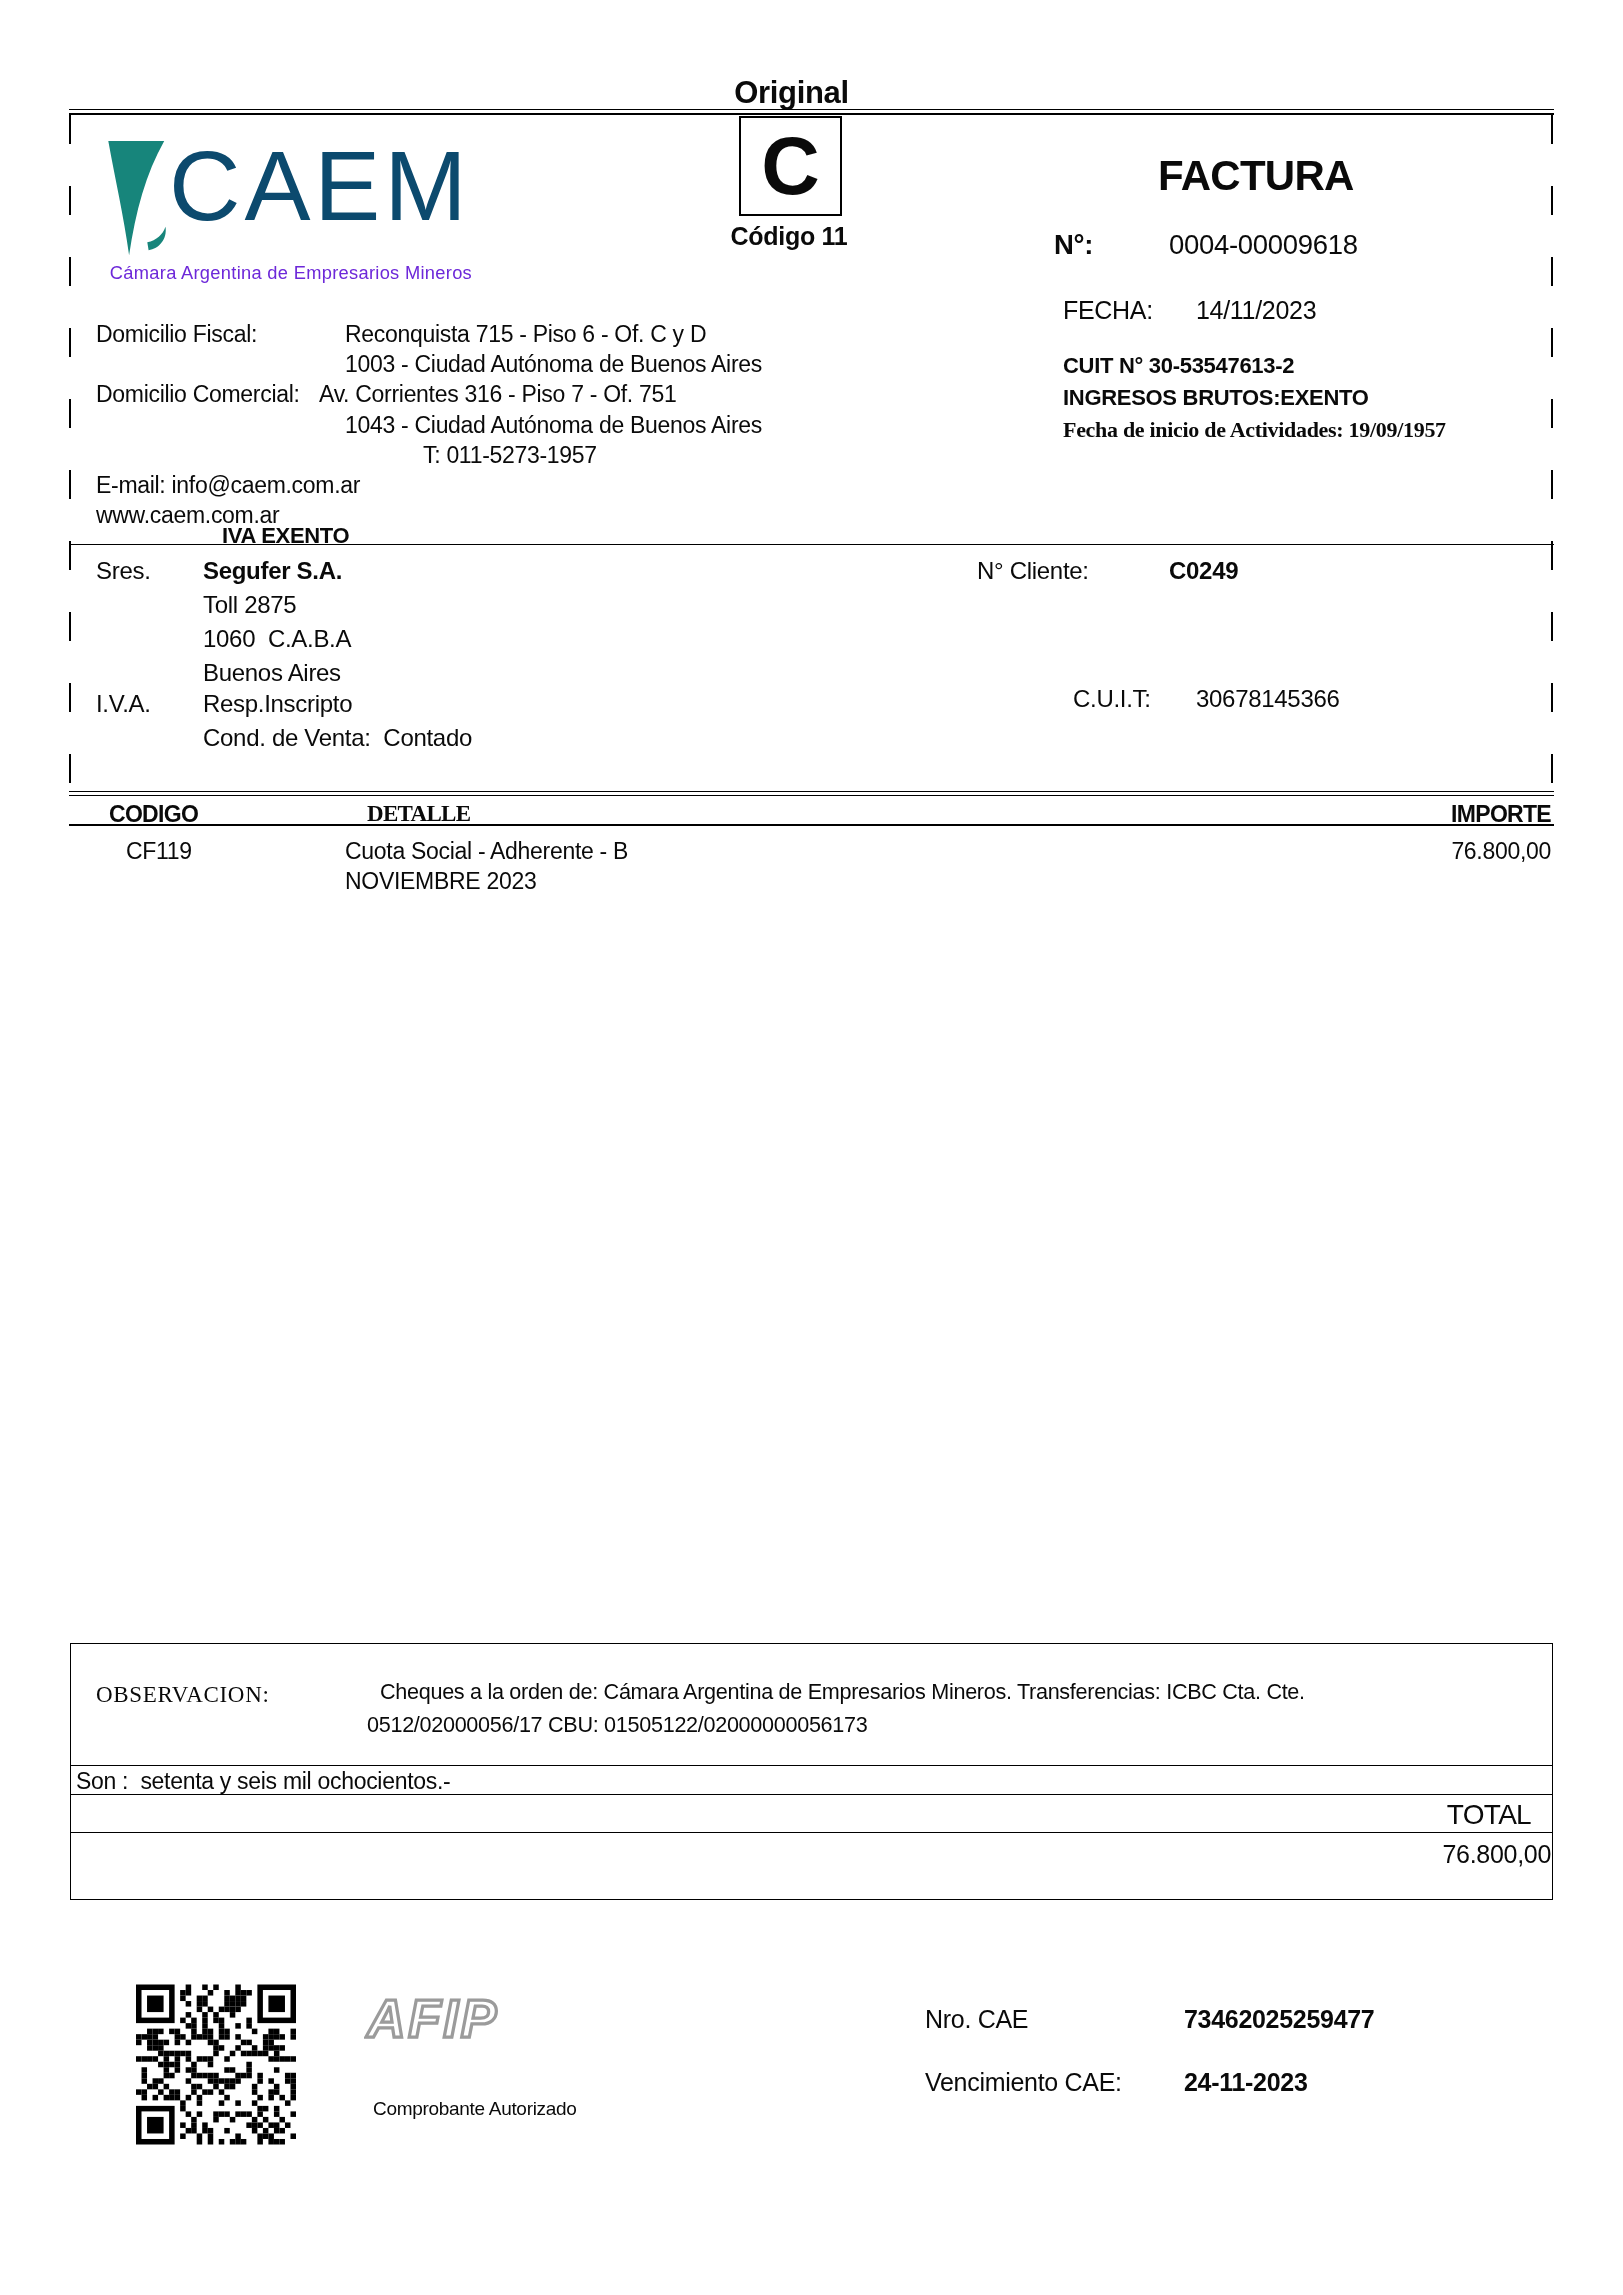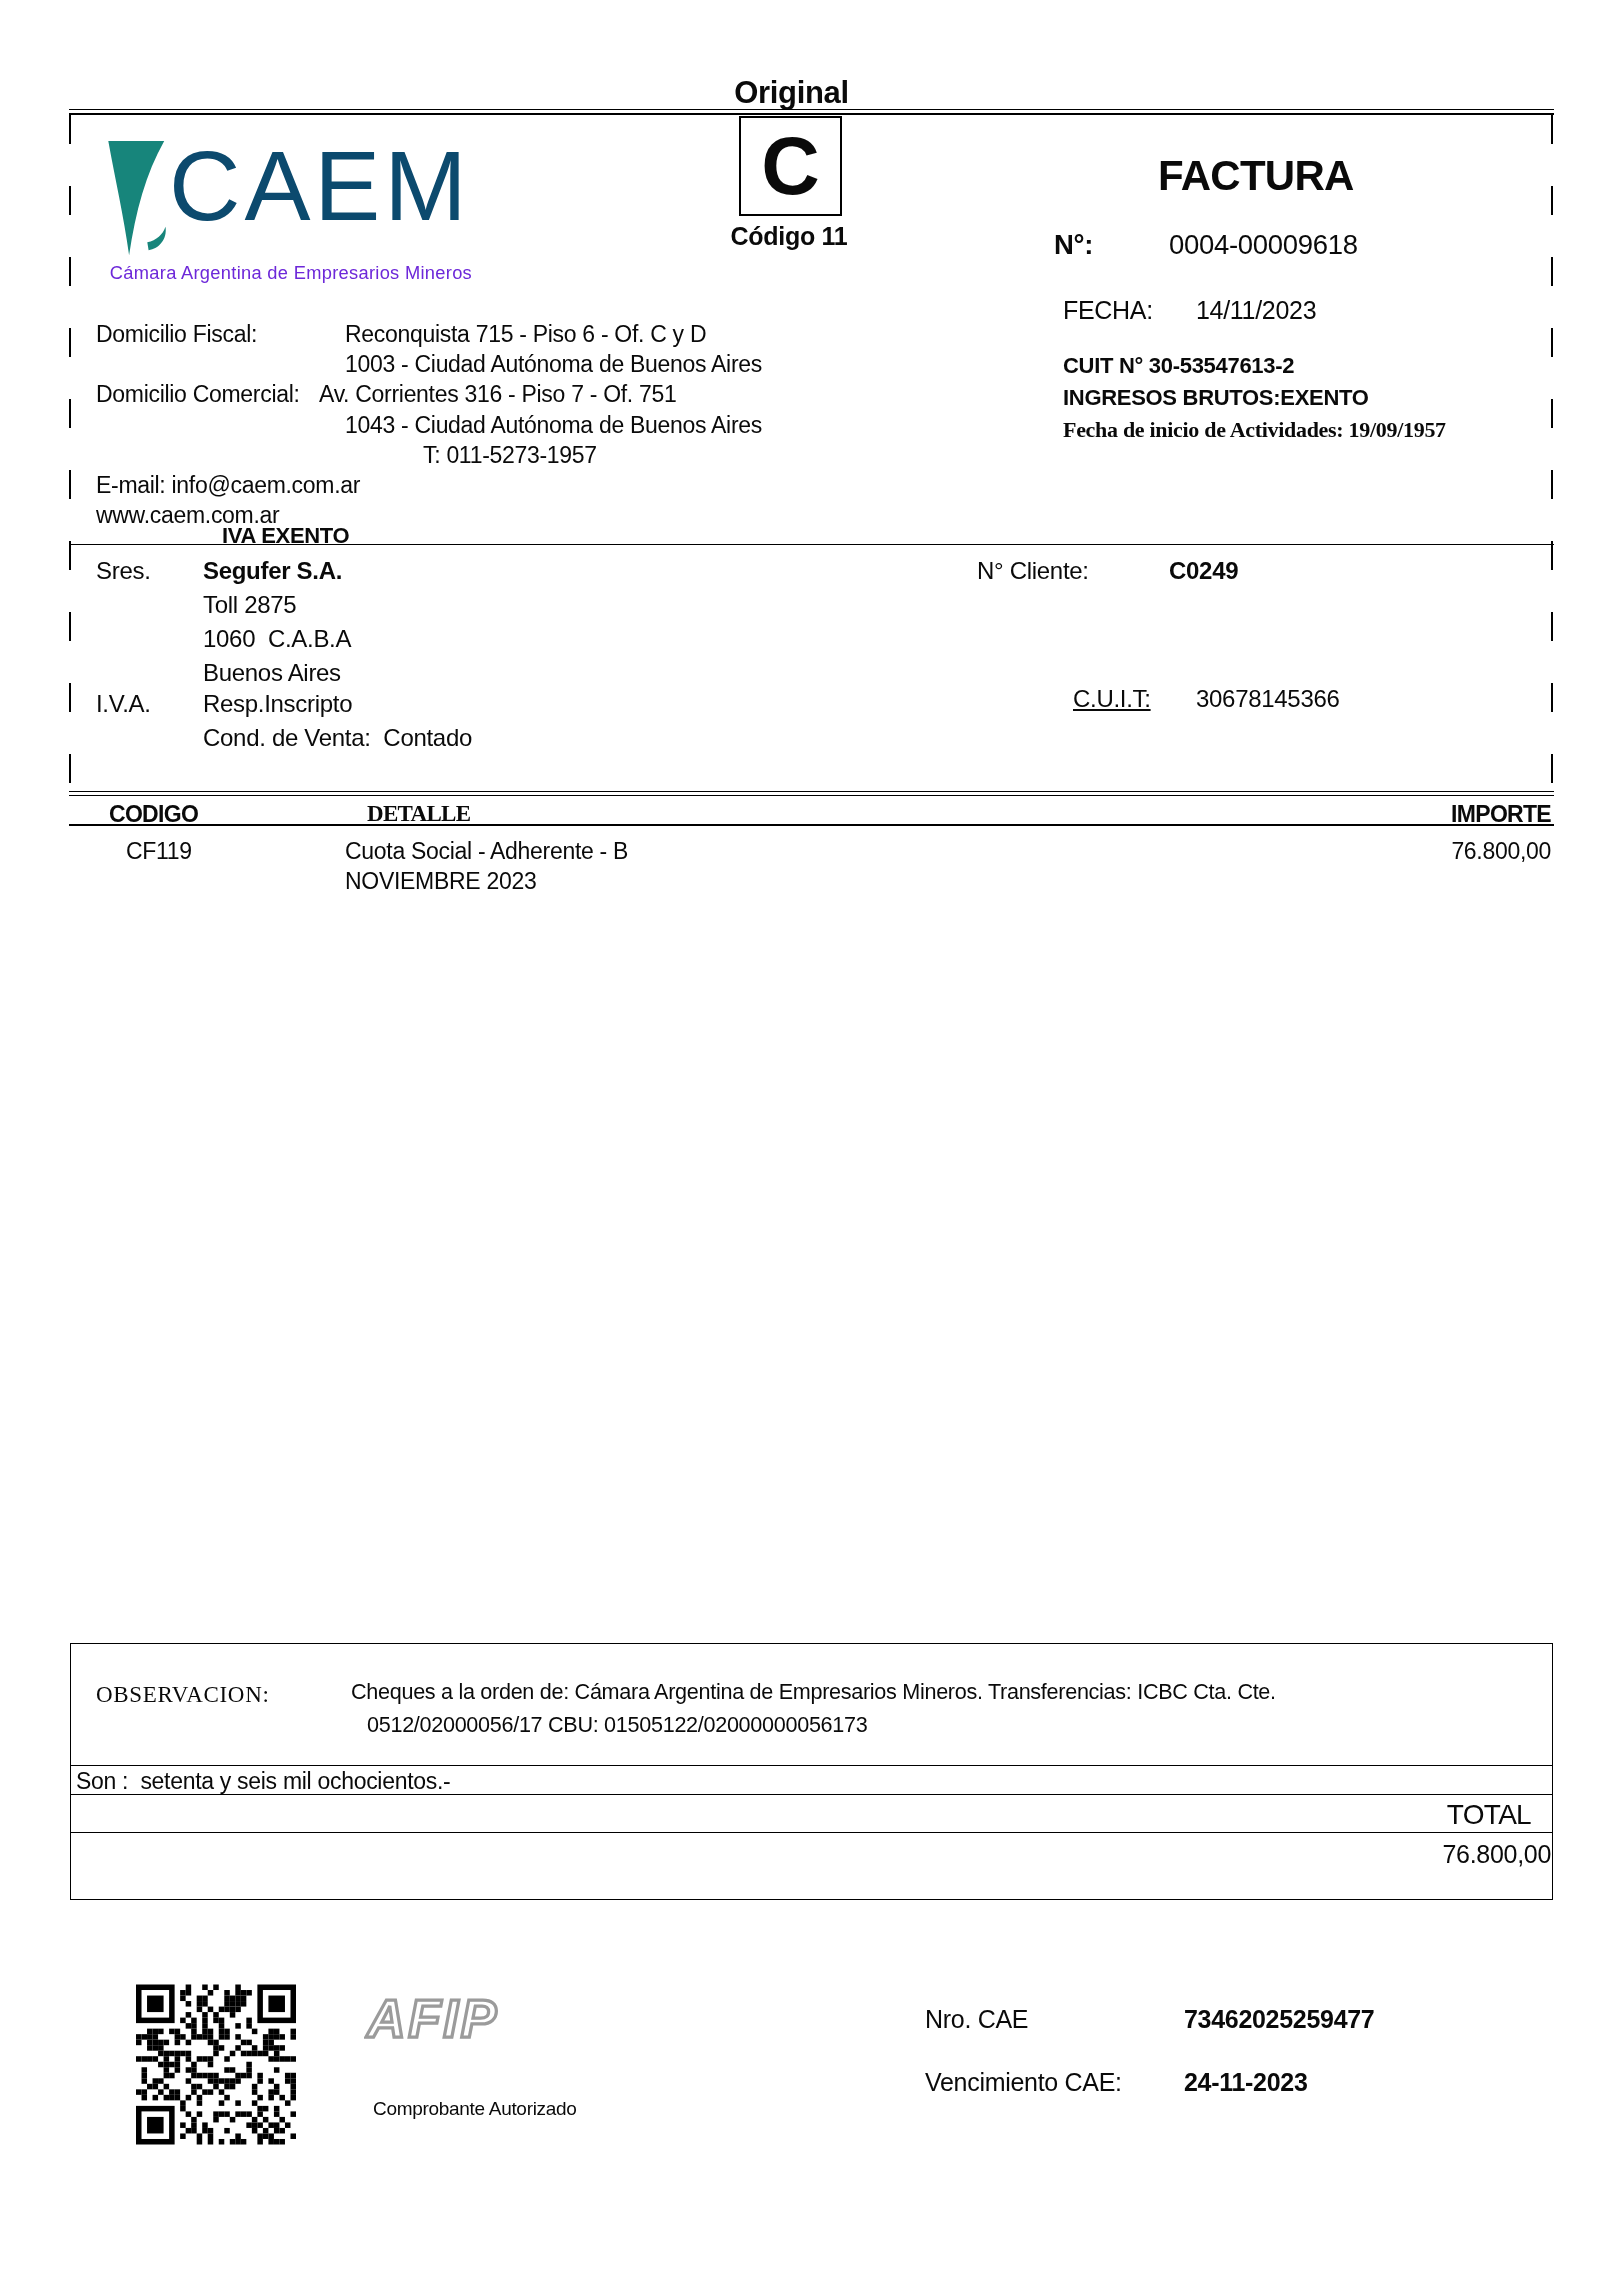--- a/index.html
+++ b/index.html
@@ -84,39 +84,39 @@
   <div class="t" style="left:96px;top:557px;font-size:24px;">Sres.</div>
   <div class="t b" style="left:203px;top:557px;font-size:24px;">Segufer S.A.</div>
   <div class="t" style="left:203px;top:591px;font-size:24px;">Toll 2875</div>
   <div class="t" style="left:203px;top:625px;font-size:24px;">1060  C.A.B.A</div>
   <div class="t" style="left:203px;top:659px;font-size:24px;">Buenos Aires</div>
   <div class="t" style="left:96px;top:690px;font-size:24px;">I.V.A.</div>
   <div class="t" style="left:203px;top:690px;font-size:24px;">Resp.Inscripto</div>
   <div class="t" style="left:203px;top:724px;font-size:24px;">Cond. de Venta:  Contado</div>
   <div class="t" style="left:977px;top:557px;font-size:24px;">N° Cliente:</div>
   <div class="t b" style="left:1169px;top:557px;font-size:24px;">C0249</div>
-  <div class="t" style="left:1073px;top:685px;font-size:24px;text-decoration:underline;">C.U.I.T:</div>
+  <div class="t" style="left:1073px;top:685px;font-size:24px;">C.U.I.T:</div>
   <div class="t" style="left:1196px;top:685px;font-size:24px;">30678145366</div>
 
   <div class="rule-table-top"></div>
   <div class="t b" style="left:109px;top:801px;font-size:23px;letter-spacing:-0.7px;">CODIGO</div>
   <div class="t b" style="left:367px;top:801px;font-size:23px;letter-spacing:-0.7px;font-family:Liberation Serif, serif;">DETALLE</div>
   <div class="t b r" style="right:72px;top:801px;font-size:23px;letter-spacing:-0.7px;">IMPORTE</div>
   <div class="rule-table-head-bottom"></div>
 
   <div>
     <div class="t" style="left:126px;top:838px;font-size:23px;">CF119</div>
     <div class="t" style="left:345px;top:838px;font-size:23px;">Cuota Social - Adherente - B</div>
     <div class="t" style="left:345px;top:868px;font-size:23px;">NOVIEMBRE 2023</div>
     <div class="t r" style="right:72px;top:838px;font-size:23px;">76.800,00</div>
   </div>
 
   <div class="obs-box"></div>
   <div class="t serif" style="left:96px;top:1682px;font-size:23px;">OBSERVACION:</div>
-  <div class="t" style="left:351px;top:1679px;font-size:21.6px;">Cheques a la orden de: Cámara Argentina de Empresarios Mineros. Transferencias: ICBC Cta. Cte.</div>
+  <div class="t" style="left:380px;top:1679px;font-size:21.6px;">Cheques a la orden de: Cámara Argentina de Empresarios Mineros. Transferencias: ICBC Cta. Cte.</div>
   <div class="t" style="left:367px;top:1712px;font-size:21.6px;">0512/02000056/17 CBU: 01505122/02000000056173</div>
 
   <div class="row-son"></div>
   <div class="t" style="left:76px;top:1768px;font-size:23px;">Son :  setenta y seis mil ochocientos.-</div>
   <div class="row-total"></div>
   <div class="t r" style="right:92px;top:1799px;font-size:28px;letter-spacing:-0.7px;">TOTAL</div>
   <div class="row-amount"></div>
   <div class="t r" style="right:72px;top:1840px;font-size:25px;">76.800,00</div>
 
   <svg class="qr" viewBox="0 0 232 232">

